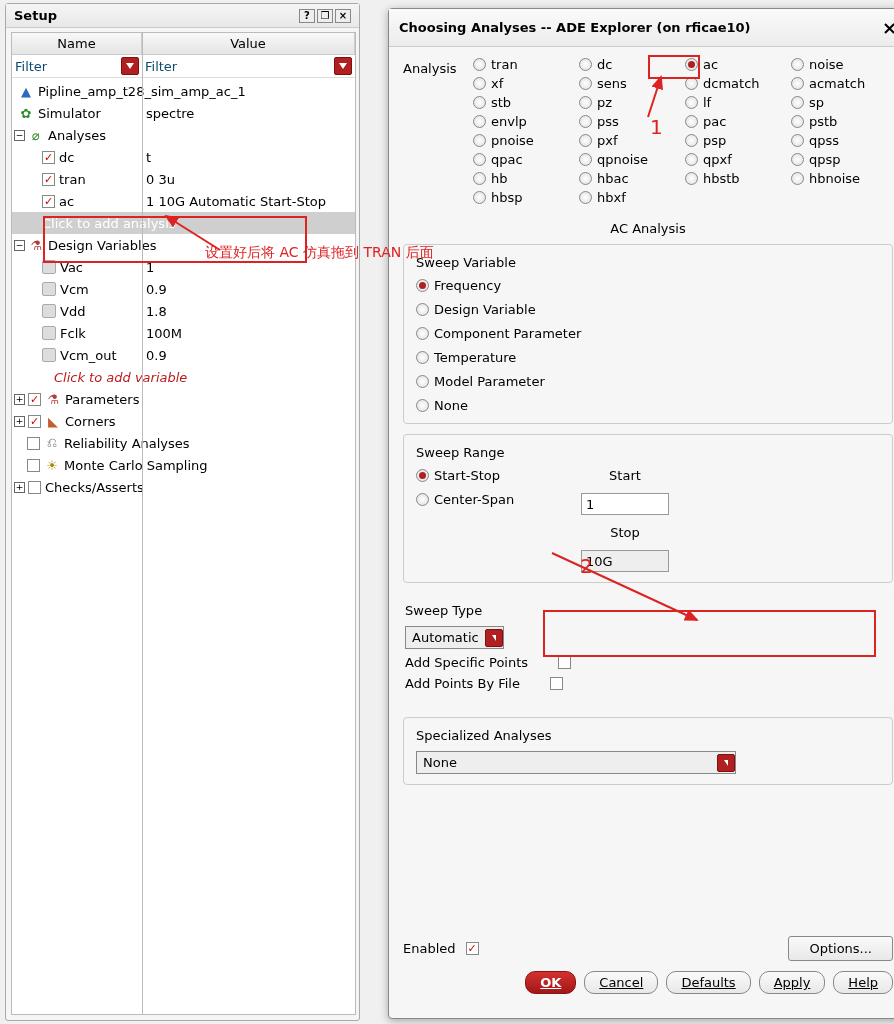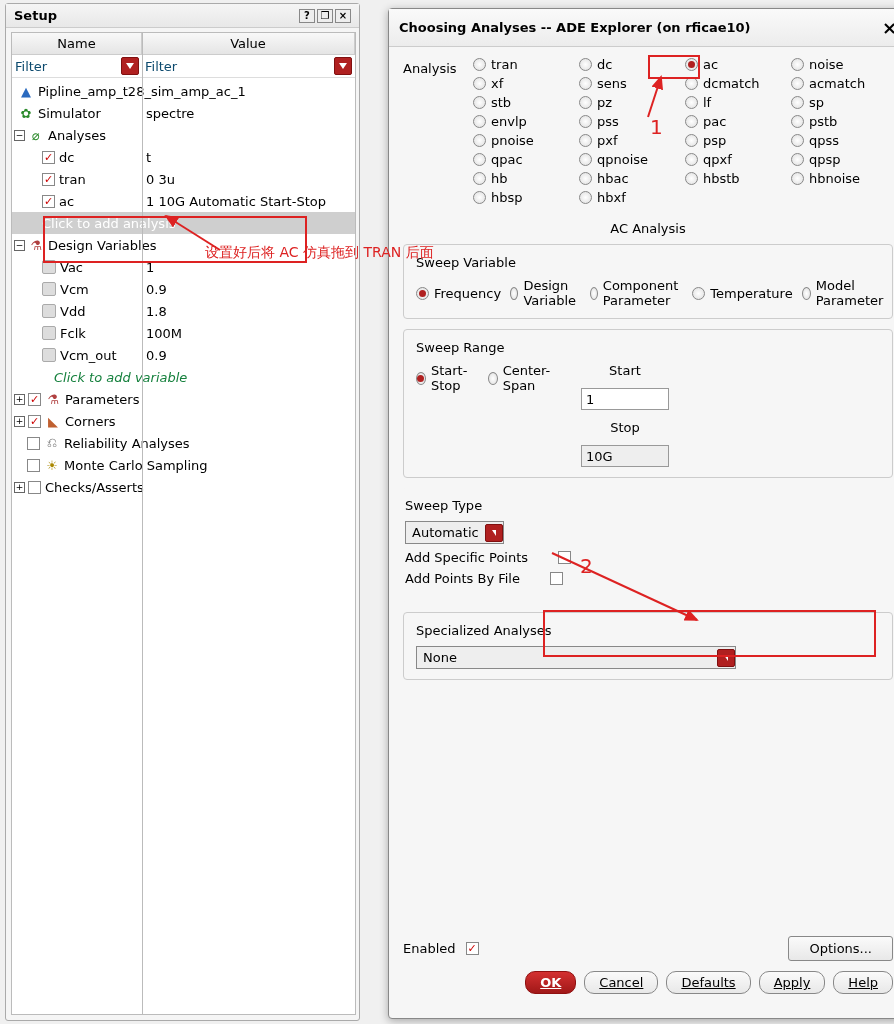--- a/index.html
+++ b/index.html
@@ -26,21 +26,21 @@
 .tree { padding: 2px 0; }
 .tree-row { display: flex; align-items: center; padding: 2px 4px; min-height: 22px; }
 .tree-row.sel { background: #cfcfcf; color: #fff; }
 .ex { width: 11px; height: 11px; border: 1px solid #666; font-size: 9px; display: inline-flex; align-items: center; justify-content: center; margin-right: 3px; line-height: 1; cursor:pointer; background:#fff;color:#000;}
 .ex-spacer{width:13px;display:inline-block;}
 .ticon { width: 16px; height: 16px; margin-right: 4px; display: inline-flex; align-items: center; justify-content: center; }
 .chk { width: 13px; height: 13px; border: 1px solid #888; background: #fff; margin-right: 4px; display: inline-flex; align-items: center; justify-content: center;}
 .chk.on::after { content: "✓"; color: #c00; font-weight: bold; font-size: 11px; }
 .var-icon { width: 14px; height: 14px; background: #ddd; border: 1px solid #aaa; border-radius: 2px; margin-right: 4px; display:inline-block;}
 .row-label { white-space: nowrap; }
-.placeholder { color: #15803d; font-style: italic; padding-left: 38px;}
+.placeholder { color: #b91c1c; font-style: italic; padding-left: 38px;}
 .valcol { position: absolute; left: 134px; }
 
 .ana-box { position: absolute; left: 31px; top: 183px; width: 264px; height: 47px; border: 2px solid #d22; pointer-events: none; }
 
 .vline { position:absolute; width:1px; background:#bbb;}
 
 
 .dialog { position: absolute; left: 388px; top: 8px; width: 520px; bottom: 5px; background: #f6f6f6; border: 1px solid #888; border-radius: 4px; box-shadow: 0 2px 8px rgba(0,0,0,.3); display:flex; flex-direction:column;}
 .dlg-title { padding: 8px 10px; font-weight: bold; border-bottom: 1px solid #ccc; background: linear-gradient(#fafafa,#ececec); display: flex; align-items: center; }
 .dlg-close { margin-left: auto; font-size: 18px; cursor: pointer; font-weight:bold;}
@@ -50,21 +50,21 @@
 .analysis-grid { display: grid; grid-template-columns: repeat(4, 100px); gap: 4px 6px; }
 .radio-item { display: flex; align-items: center; gap: 5px; }
 .radio-dot { width: 13px; height: 13px; border: 1px solid #888; border-radius: 50%; background: radial-gradient(#fff,#ddd); display: inline-flex; align-items: center; justify-content: center; cursor:pointer;}
 .radio-dot.sel::after { content: ""; width: 7px; height: 7px; background: #b02020; border-radius: 50%; }
 
 .ac-box { position: absolute; border: 2px solid #d22; pointer-events: none; }
 
 .section-title { text-align: center; margin: 16px 0 8px; }
 .group { border: 1px solid #ccc; border-radius: 4px; padding: 10px 12px; margin-bottom: 10px; background:#f6f6f6;}
 .group-title { margin-bottom: 8px; }
-.radio-col { display: flex; gap: 9px; }
+.radio-col { display: flex; flex-direction: column; gap: 9px; }
 
 .range-row { display: flex; gap: 20px; align-items: flex-start; }
 .range-left { width: 145px;}
 .range-right { display: flex; align-items: center; gap: 10px; flex-direction: column; }
 .range-right input { width: 88px; height: 22px; border: 1px solid #999; padding: 2px 4px; }
 .range-right input.stop { background: #eee; }
 .range-box { position: absolute; border: 2px solid #d22; pointer-events: none; }
 .dd-combo { display:inline-flex; align-items:center; border:1px solid #888; background:#eee;}
 .dd-combo span{padding:3px 6px;}
 .dd-combo .dd-btn{margin:0;}

